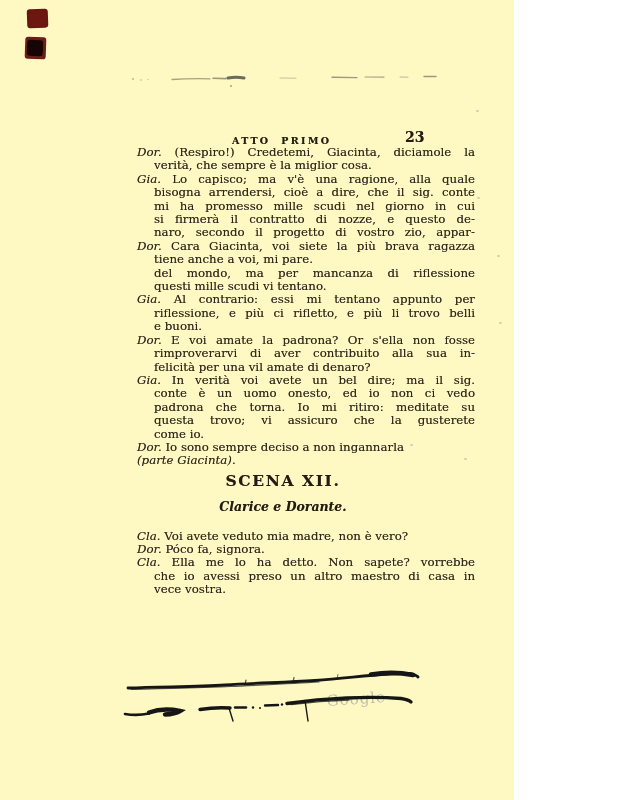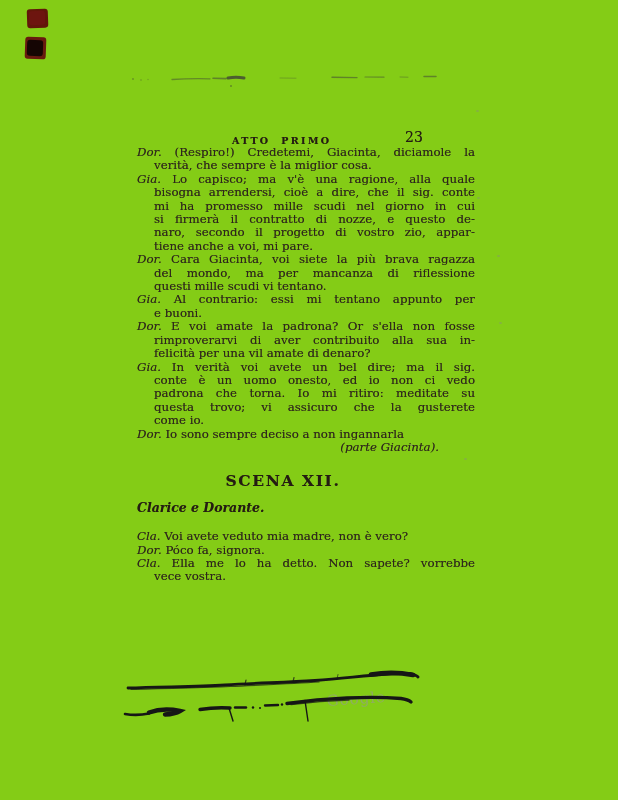--- a/index.html
+++ b/index.html
@@ -1,49 +1,49 @@
 <!DOCTYPE html>
 <html><head>
 <meta charset="utf-8">
 <style>
   html,body { margin:0; padding:0; background:#ffffff; }
   #page {
-    position:relative; width:618px; height:800px; background:#84cc16;
+    position:relative; width:514px; height:800px; background:#fef9c3;
     font-family:"DejaVu Serif", serif; overflow:hidden;
   }
   
   .running-title {
     position:absolute; left:232px; top:135px;
     font-size:9.5px; font-weight:bold; letter-spacing:2.4px; word-spacing:5px;
     color:#241c12; text-shadow:0 0 .6px rgba(36,28,18,.6);
   }
   .page-num {
     position:absolute; left:405px; top:129px;
-    font-size:14px; font-weight:normal; color:#241c12;
+    font-size:14px; font-weight:bold; color:#241c12;
     text-shadow:0 0 .6px rgba(36,28,18,.6);
     text-align:right;
   }
   
   .text-block {
     position:absolute; left:137px; top:146px; width:338px;
     font-size:11.8px; line-height:13.4px; color:#2e261c;
     text-shadow:0 0 .6px rgba(46,38,28,.55);
   }
   .line { text-align:justify; }
   .line.full { text-align-last:justify; }
   .line.cont { padding-left:17px; }
-  .line.dir  { text-align:right; padding-right:36px; font-style:italic; }
+  .line.dir  { text-align:left; padding-right:36px; font-style:italic; }
   .sp { font-style:italic;margin-top:25px; }
   .it { font-style:italic; }
   .scene-head {
-    margin-top:20px; text-align:center; padding-right:46px;
+    margin-top:6px; text-align:center; padding-right:46px;
     font-weight:bold; font-size:15.5px; letter-spacing:1.6px; color:#241c12;
   }
   .scene-chars {
-    margin-top:13px; margin-bottom:16px; text-align:left; padding-right:46px;
+    margin-top:13px; margin-bottom:16px; text-align:center; padding-right:46px;
     font-weight:bold; font-style:italic; font-size:12.5px; color:#241c12;
   }
   .artifact { position:absolute; }
   .speck { position:absolute; width:3px; height:2px; background:#8a8a8a;
            opacity:.4; border-radius:50%; }
 </style>
 </head>
 <body>
 
 <div id="page">
@@ -77,43 +77,45 @@
 
   <div class="text-block">
     <div id="dialogue-1">
         <div class="line full"><span class="sp">Dor. </span><span>(Respiro!) Credetemi, Giacinta, diciamole la</span></div>
         <div class="line end cont"><span>verità, che sempre è la miglior cosa.</span></div>
         <div class="line full"><span class="sp">Gia. </span><span>Lo capisco; ma v'è una ragione, alla quale</span></div>
         <div class="line full cont"><span>bisogna arrendersi, cioè a dire, che il sig. conte</span></div>
         <div class="line full cont"><span>mi ha promesso mille scudi nel giorno in cui</span></div>
         <div class="line full cont"><span>si firmerà il contratto di nozze, e questo de-</span></div>
         <div class="line full cont"><span>naro, secondo il progetto di vostro zio, appar-</span></div>
+        <div class="line full"><span class="sp">Dor. </span><span>Cara Giacinta, voi siete la più brava ragazza</span></div>
         <div class="line end cont"><span>tiene anche a voi, mi pare.</span></div>
-        <div class="line full"><span class="sp">Dor. </span><span>Cara Giacinta, voi siete la più brava ragazza</span></div>
         <div class="line full cont"><span>del mondo, ma per mancanza di riflessione</span></div>
         <div class="line end cont"><span>questi mille scudi vi tentano.</span></div>
         <div class="line full"><span class="sp">Gia. </span><span>Al contrario: essi mi tentano appunto per</span></div>
+        <div class="line full cont"><span>riflessione, e più ci rifletto, e più li trovo belli</span></div>
         <div class="line end cont"><span>e buoni.</span></div>
         <div class="line full"><span class="sp">Dor. </span><span>E voi amate la padrona? Or s'ella non fosse</span></div>
         <div class="line full cont"><span>rimproverarvi di aver contribuito alla sua in-</span></div>
         <div class="line end cont"><span>felicità per una vil amate di denaro?</span></div>
         <div class="line full"><span class="sp">Gia. </span><span>In verità voi avete un bel dire; ma il sig.</span></div>
         <div class="line full cont"><span>conte è un uomo onesto, ed io non ci vedo</span></div>
         <div class="line full cont"><span>padrona che torna. Io mi ritiro: meditate su</span></div>
         <div class="line full cont"><span>questa trovo; vi assicuro che la gusterete</span></div>
         <div class="line end cont"><span>come io.</span></div>
         <div class="line end"><span class="sp">Dor. </span><span>Io sono sempre deciso a non ingannarla</span></div>
         <div class="line dir"><span class="it">(parte Giacinta).</span></div>
       </div>
     <div class="scene-head">SCENA XII.</div>
     <div class="scene-chars">Clarice e Dorante.</div>
     <div id="dialogue-2">
         <div class="line end"><span class="sp">Cla. </span><span>Voi avete veduto mia madre, non è vero?</span></div>
         <div class="line end"><span class="sp">Dor. </span><span>Póco fa, signora.</span></div>
         <div class="line full"><span class="sp">Cla. </span><span>Ella me lo ha detto. Non sapete? vorrebbe</span></div>
+        <div class="line full cont"><span>che io avessi preso un altro maestro di casa in</span></div>
         <div class="line end cont"><span>vece vostra.</span></div>
       </div>
   </div>
 
   <div class="speck" style="left:476px; top:110px;"></div>
   <div class="speck" style="left:477px; top:197px;"></div>
   <div class="speck" style="left:497px; top:255px;"></div>
   <div class="speck" style="left:499px; top:322px;"></div>
   <div class="speck" style="left:410px; top:444px;"></div>
   <div class="speck" style="left:464px; top:458px;"></div>

